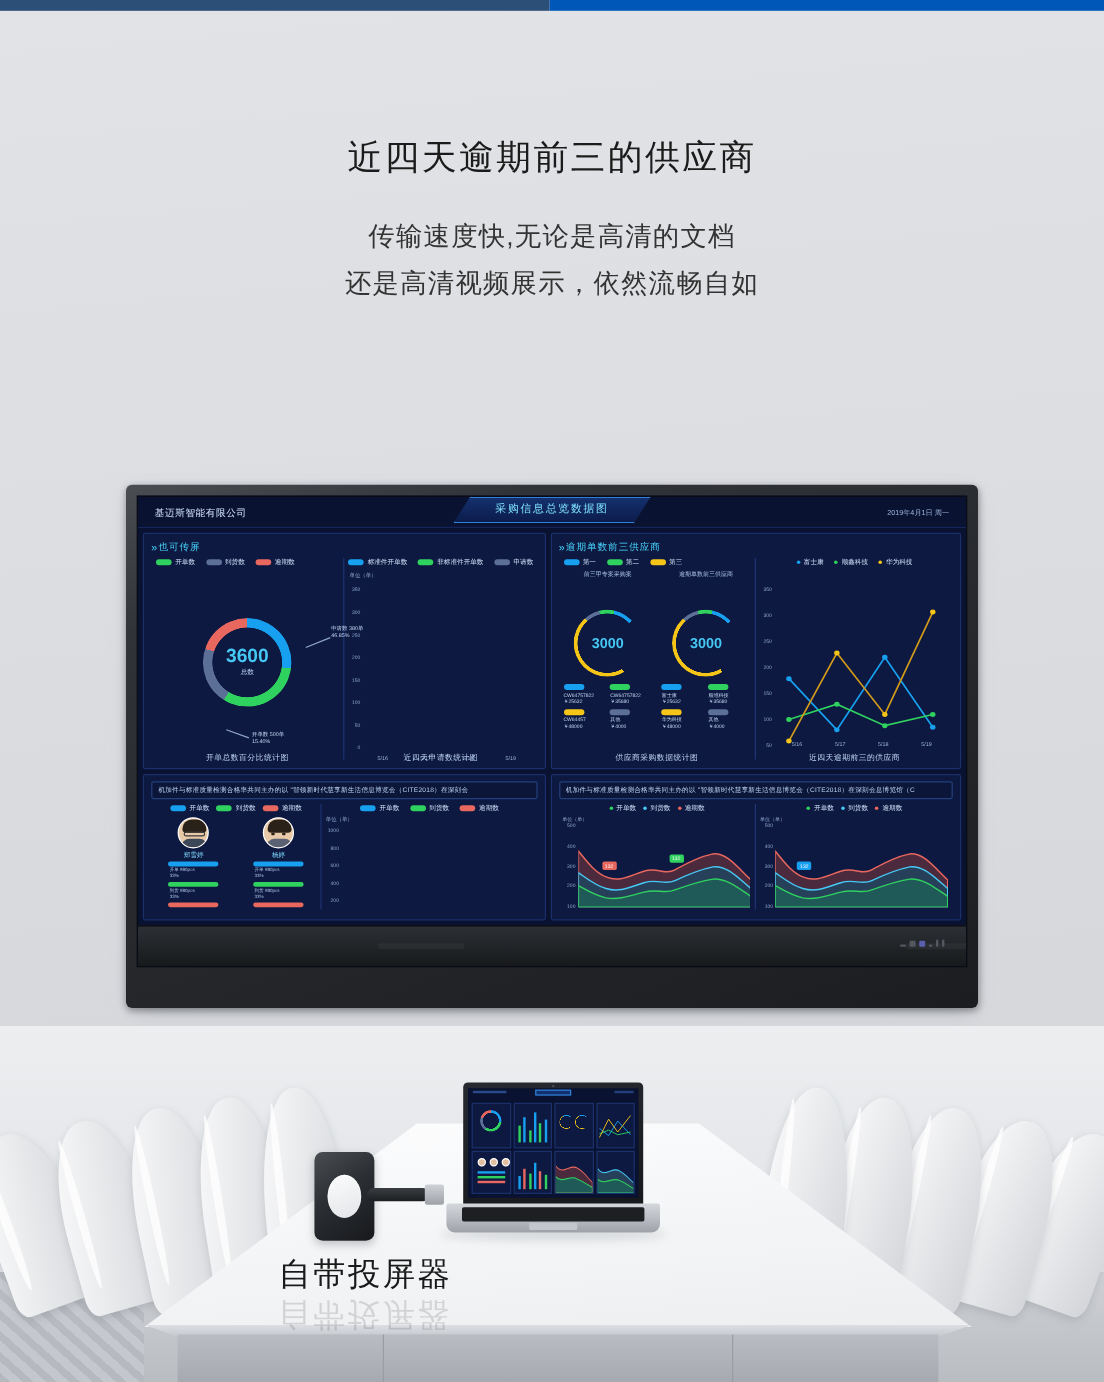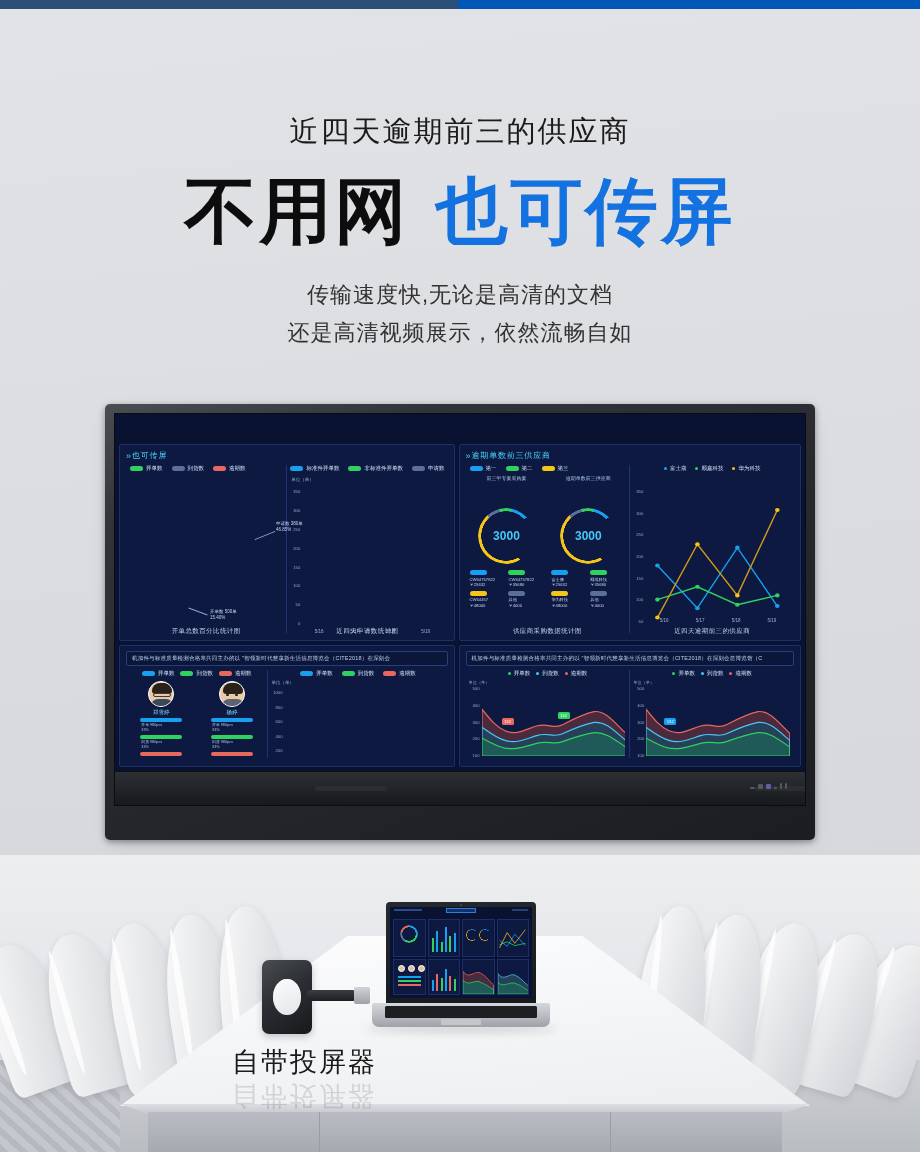--- a/index.html
+++ b/index.html
@@ -249,36 +249,38 @@
 </head>
 <body>
 
 <div class="topbar">
   <div class="seg-a"></div>
   <div class="seg-b"></div>
 </div>
 
 <div class="hero">
   <div class="hero-kicker">近四天逾期前三的供应商</div>
-  <div class="hero-main">
-    <span class="blk">不用网</span><span class="blu">也可传屏</span>
-  </div>
   <div class="hero-sub">
     <div>传输速度快,无论是高清的文档</div>
     <div>还是高清视频展示，依然流畅自如</div>
   </div>
 </div>
 
 <div class="tv-wrap">
   <div class="tv-shadow"></div>
   <div class="tv-frame">
     <div class="tv-inner">
 
       <div class="dash">
 
+        <div class="dash-head">
+          <div class="dash-brand">基迈斯智能有限公司</div>
+          <div class="dash-title">采购信息总览数据图</div>
+          <div class="dash-date">2019年4月1日 周一</div>
+        </div>
 
         <div class="dash-body">
 
           <div class="col col-l">
 
             <div class="panel panel-top">
               <div class="sec-title">
                 <span class="chev">»</span>
                 <span>也可传屏</span>
               </div>
@@ -292,20 +294,27 @@
                         <span>开单数</span>
                       </span>
                     <span class="lg">
                         <i class="pill" style="background:#5c6f96"></i>
                         <span>到货数</span>
                       </span>
                     <span class="lg">
                         <i class="pill" style="background:#e8675f"></i>
                         <span>逾期数</span>
                       </span>
+                  </div>
+                  <div class="donut-box">
+                    <div class="donut"></div>
+                    <div class="donut-c">
+                      <span class="donut-n">3600</span>
+                      <span class="donut-t">总数</span>
+                    </div>
                   </div>
                   <div class="lead" style="left:128px;top:74px;width:22px;transform:rotate(-22deg);"></div>
                   <div class="callout" style="left:150px;top:60px;">
                     <div>申请数  380单</div>
                     <div>46.85%</div>
                   </div>
                   <div class="lead" style="left:62px;top:150px;width:20px;transform:rotate(20deg);"></div>
                   <div class="callout" style="left:84px;top:148px;">
                     <div>开单数  500单</div>
                     <div>15.40%</div>

